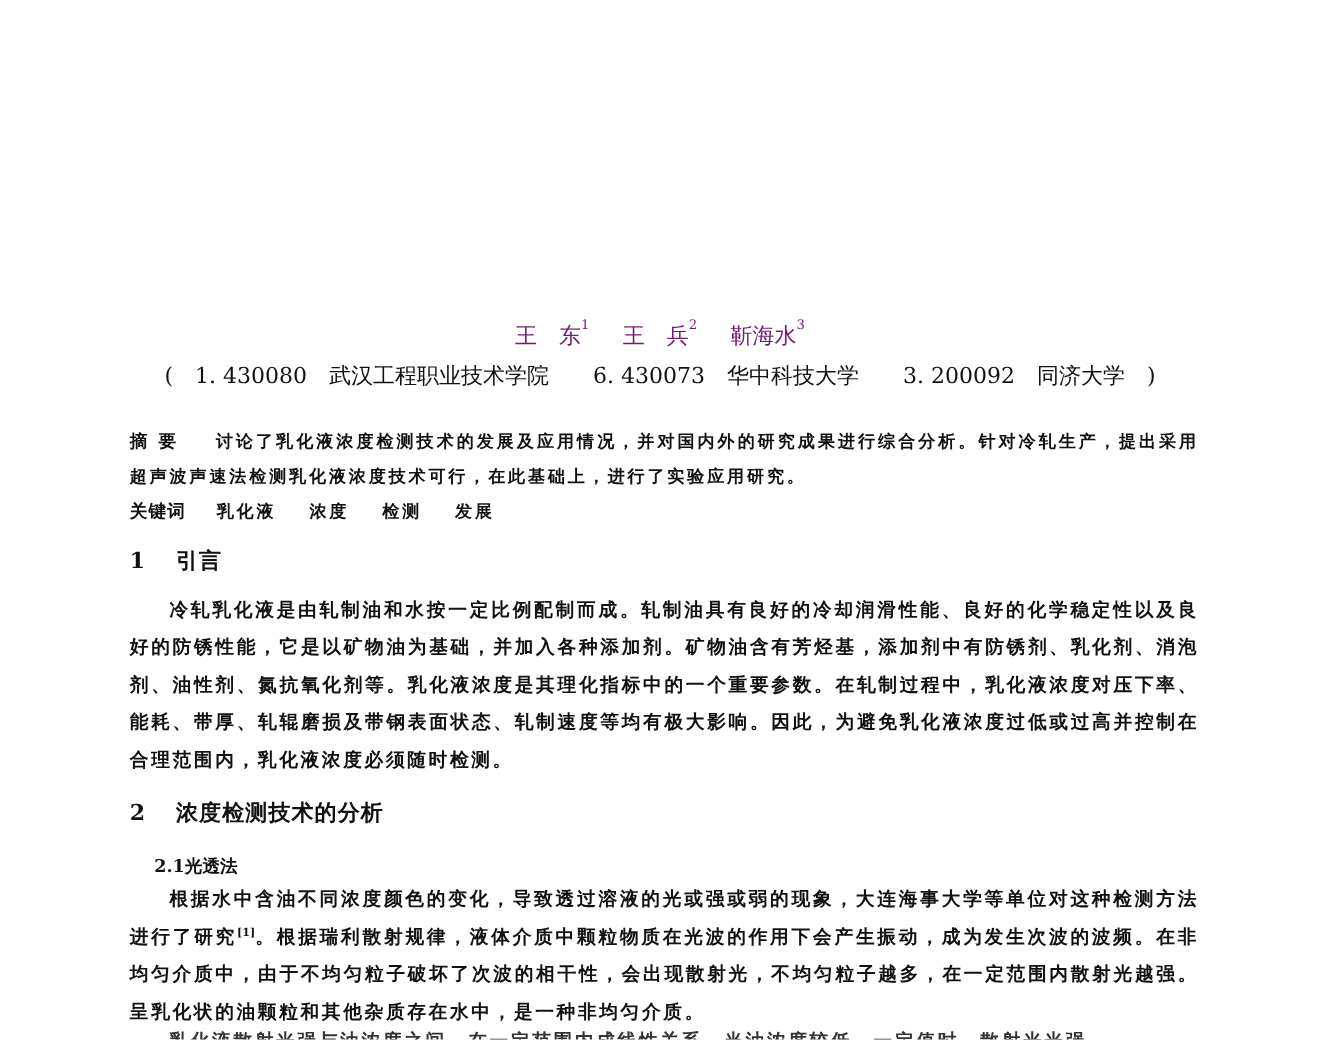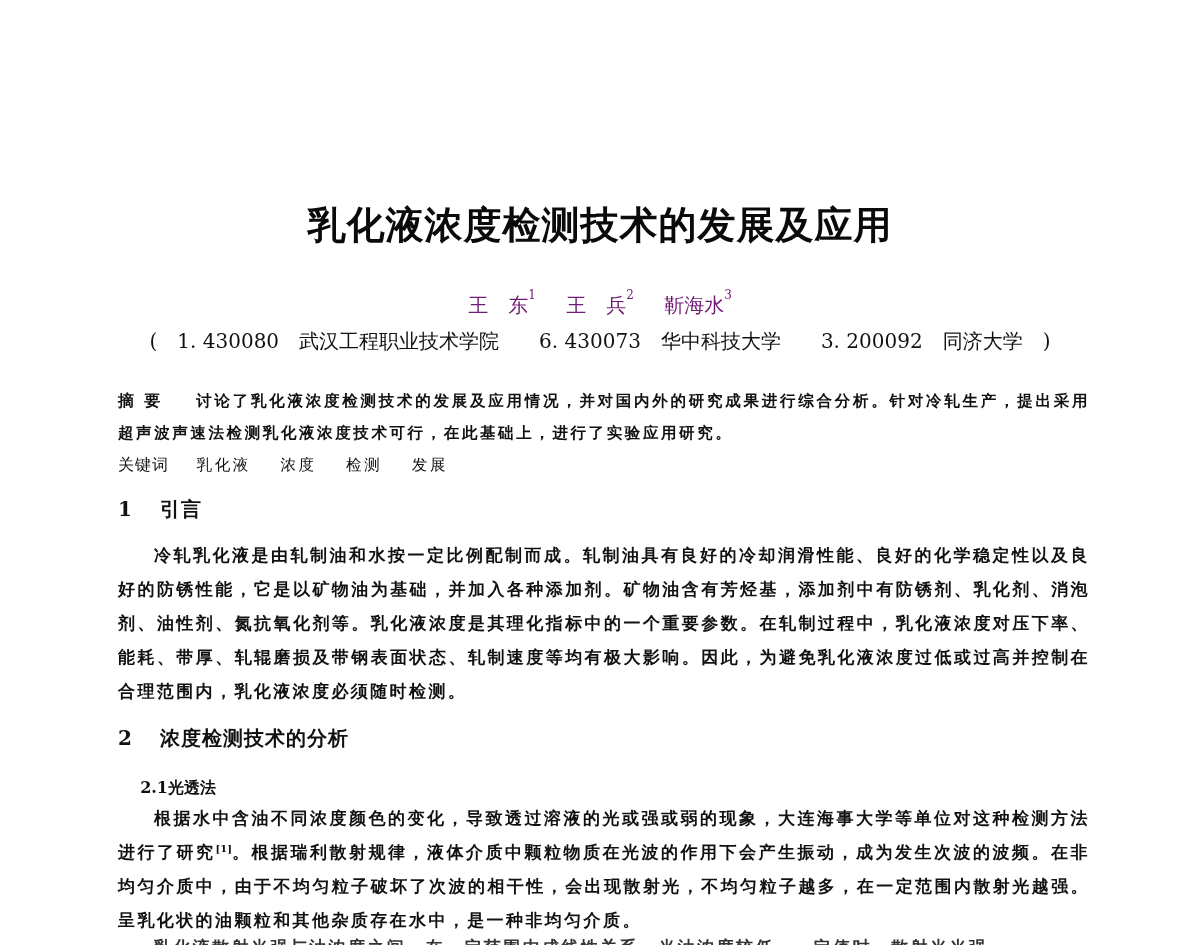--- a/index.html
+++ b/index.html
@@ -76,21 +76,21 @@
     }
     .abstract .label {
       font-weight: bold;
       font-size: 16px;
       letter-spacing: 10px;
       margin-right: 26px;
     }
     .keywords {
       top: 449px;
       font-size: 15.5px;
-      font-weight: normal;
+      font-weight: bold;
       line-height: 32px;
       letter-spacing: 2.6px;
     }
     .keywords .label {
       margin-right: 20px;
       letter-spacing: 1px;
       font-size: 16px;
     }
     .keywords .kw { margin-right: 22px; }
     .h1 {
@@ -137,21 +137,20 @@
       top: -3px;
       letter-spacing: 0;
       font-family: "DejaVu Serif", serif;
     }
   </style>
 </head>
 <body>
 
 <div class="page">
 
-  <div class="title">乳化液浓度检测技术的发展及应用</div>
 
   <div class="authors">
     <span class="author"><span>王　东</span><sup>1</sup></span>
     <span class="author"><span>王　兵</span><sup>2</sup></span>
     <span class="author"><span>靳海水</span><sup>3</sup></span>
   </div>
 
   <div class="affil">
     <span>(</span><span class="item">1. 430080　武汉工程职业技术学院</span><span class="item">6. 430073　华中科技大学</span><span class="item">3. 200092　同济大学</span><span>)</span>
   </div>

